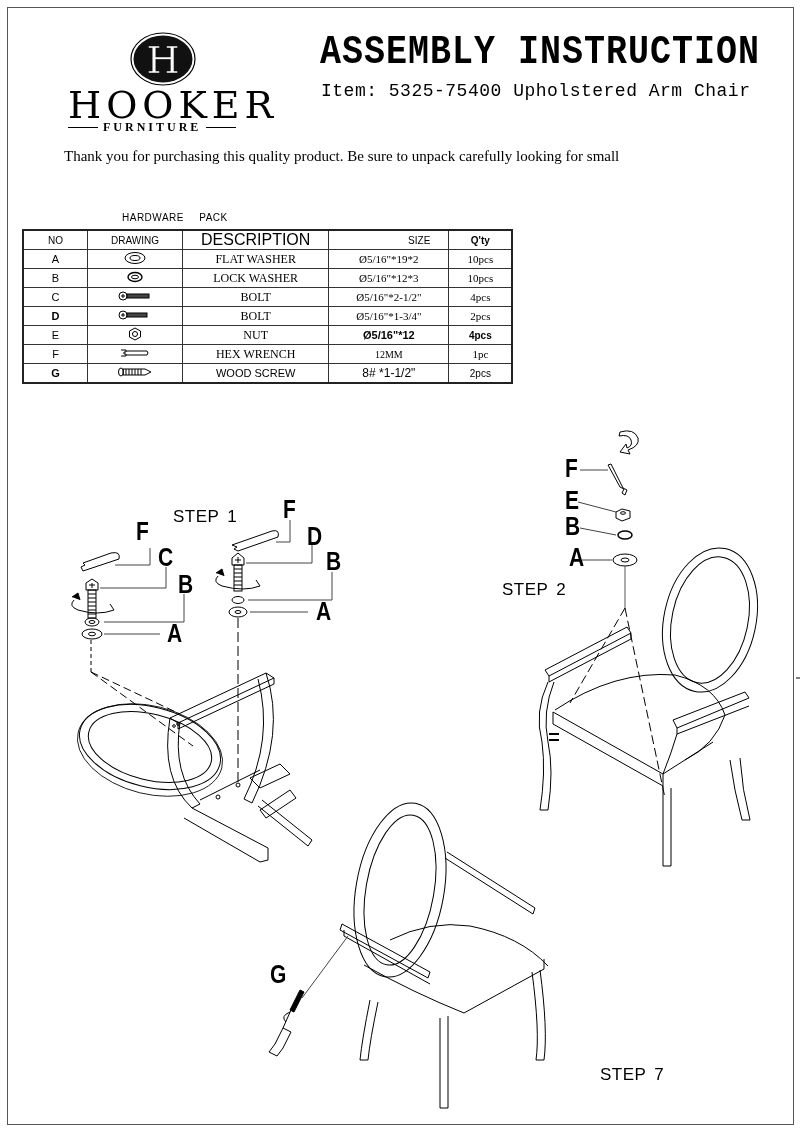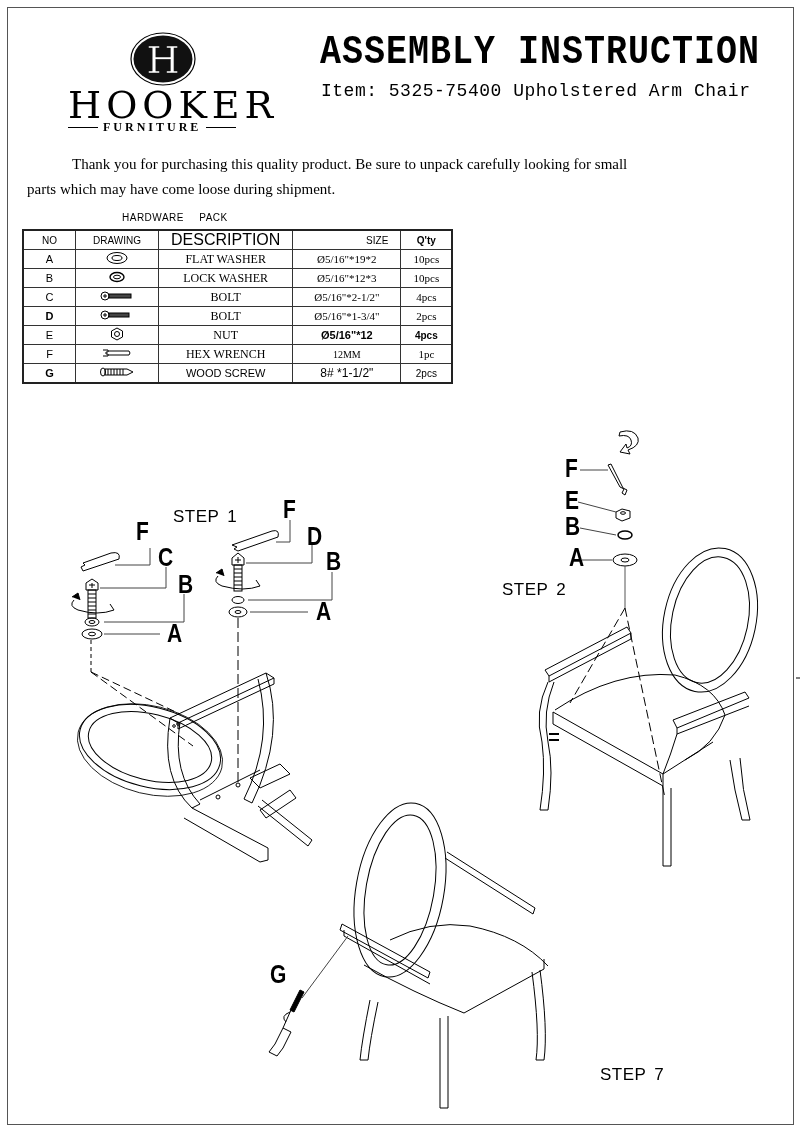--- a/index.html
+++ b/index.html
@@ -6,25 +6,25 @@
   body { width:802px; height:1133px; position:relative; overflow:hidden; font-family:"Liberation Serif", serif; color:#000; }
   .frame { position:absolute; left:7px; top:7px; width:787px; height:1118px; border:1px solid #555; box-sizing:border-box; }
   .logo { position:absolute; left:68px; top:32px; width:190px; height:100px; text-align:center; }
   .logo svg { display:block; margin:0 auto; }
   .logo .brand { font-family:"DejaVu Serif", serif; font-size:38px; letter-spacing:5px; line-height:34px; margin-top:2px; }
   .logo .sub { font-family:"Liberation Serif", serif; font-size:12px; letter-spacing:3px; display:flex; align-items:center; justify-content:flex-start; gap:5px; margin-top:-2px;font-weight:bold; }
   .logo .sub .rule { width:30px; height:1px; background:#000; }
   .title { position:absolute; left:320px; top:30px; font-family:"Liberation Mono", monospace; font-size:35px; font-weight:bold; letter-spacing:1px; transform:scaleY(1.15); transform-origin:left top; }
   .item { position:absolute; left:321px; top:81px; font-family:"Liberation Mono", monospace; font-size:18px; letter-spacing:0.5px; }
   .intro { position:absolute; left:19px; top:148px; width:770px; font-family:"Liberation Serif", serif; font-size:15px; line-height:17px; }
-  .intro p { margin:8px; }
+  .intro p { margin:0; }
   .indent { padding-left:45px; }
   .hw-title { position:absolute; left:122px; top:212px; font-family:"Liberation Sans", sans-serif; font-size:10px; letter-spacing:0.5px; word-spacing:12px; }
   table.hw { position:absolute; left:22px; top:229px; border-collapse:collapse; border:2px solid #222; font-size:11px; }
-  table.hw td, table.hw th { border:1px solid #333; height:18px; padding:0 12px; text-align:center; font-weight:normal; white-space:nowrap; }
+  table.hw td, table.hw th { border:1px solid #333; height:18px; padding:0 18px; text-align:center; font-weight:normal; white-space:nowrap; }
   table.hw th { font-family:"Liberation Sans", sans-serif; font-size:10px; }
   .c-no { width:27px; font-family:"Liberation Sans", sans-serif; }
   .c-dr { width:58px; }
   .c-de { width:98px; font-family:"Liberation Serif", serif; font-size:12px; }
   .c-sz { width:83px; font-family:"Liberation Serif", serif; font-size:11px; }
   .c-q  { width:26px; font-family:"Liberation Serif", serif; font-size:11px; }
   .sans-b { font-family:"Liberation Sans", sans-serif !important; font-weight:bold !important; }
   .step { position:absolute; font-family:"Liberation Sans", sans-serif; font-size:17px; letter-spacing:0.5px; word-spacing:3px; }
   .lbl { position:absolute; font-family:"Liberation Sans", sans-serif; font-size:21px; font-weight:bold; transform:scaleY(1.2); }
   svg.draw { position:absolute; left:0; top:0; }
@@ -46,21 +46,20 @@
       <span>FURNITURE</span>
       <span class="rule"></span>
     </div>
 </div>
 
 <div class="title">ASSEMBLY INSTRUCTION</div>
 <div class="item">Item: 5325-75400 Upholstered Arm Chair</div>
 
 <div class="intro">
   <p class="indent">Thank you for purchasing this quality product. Be sure to unpack carefully looking for small</p>
-  <p>parts which may have come loose during shipment.</p>
 </div>
 
 <div class="hw-title">HARDWARE PACK</div>
 
 <table class="hw">
   <tbody>
       <tr>
     <th class="c-no">NO</th>
     <th class="c-dr">DRAWING</th>
     <th class="c-de" style="font-family:'Liberation Sans',sans-serif;font-size:16px;">DESCRIPTION</th>

